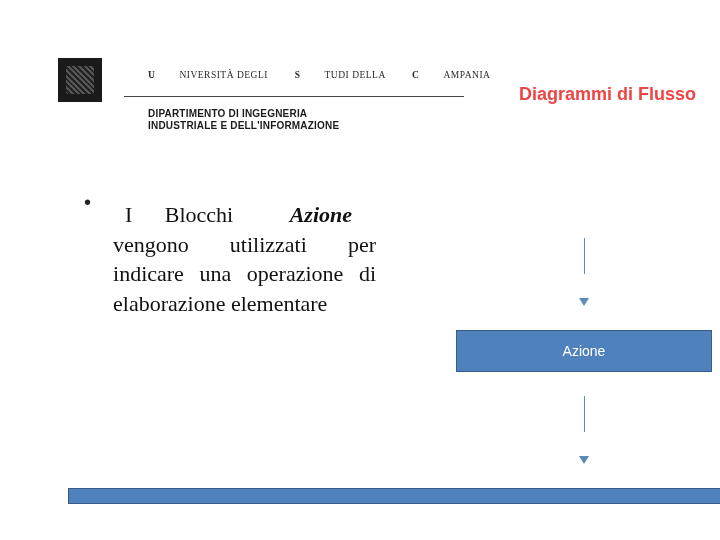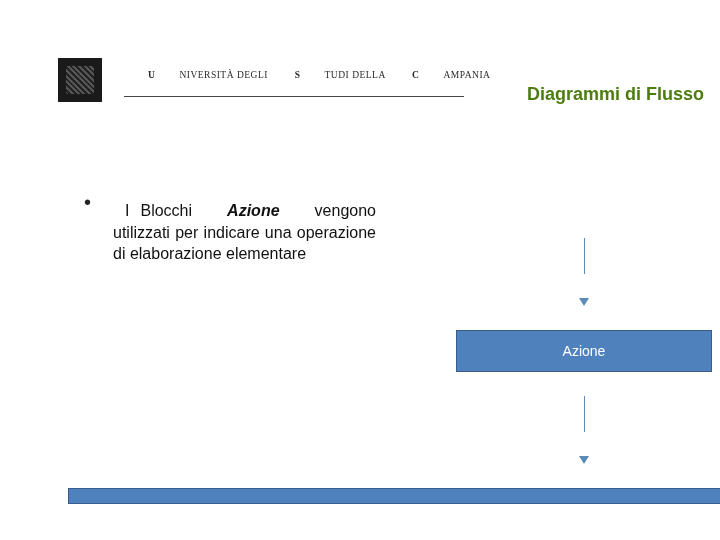--- a/index.html
+++ b/index.html
@@ -67,46 +67,46 @@
       font-weight: bold;
       font-size: 10px;
       letter-spacing: 0.2px;
       color: #1a1a1a;
       margin-top: 8px;
       line-height: 1.2;
     }
     .slide-title {
       position: absolute;
       top: 48px;
-      right: 28px;
+      right: 36px;
       font-family: Verdana, sans-serif;
       font-weight: bold;
       font-size: 18px;
-      color: #4d7c0f;
+      color: #ef4444;
     }
     .content {
       position: absolute;
       top: 140px;
       left: 24px;
       width: 340px;
     }
     .bullet-row {
       display: flex;
       align-items: flex-start;
     }
     .bullet {
       font-size: 20px;
       line-height: 1;
       margin-right: 10px;
       margin-top: 4px;
       color: #222;
     }
     .bullet-text {
-      font-family: Liberation Sans, sans-serif;
-      font-size: 16px;
+      font-family: Liberation Serif, serif;
+      font-size: 22px;
       color: #111;
       line-height: 1.35;
       text-align: justify;
     }
     .bullet-text .italic-bold {
       font-style: italic;
       font-weight: bold;
     }
     .diagram {
       position: absolute;
@@ -154,20 +154,24 @@
 </head>
 <body>
 
 <div class="header">
   <div class="logo-box"></div>
   <div class="uni-text">
     <div class="uni-line1">
       <b>U</b><span>NIVERSITÀ DEGLI </span><b>S</b><span>TUDI DELLA </span><b>C</b><span>AMPANIA</span>
     </div>
     <div class="divider1"></div>
+    <div class="uni-line4">
+      <span>DIPARTIMENTO DI INGEGNERIA</span><br>
+      <span>INDUSTRIALE E DELL'INFORMAZIONE</span>
+    </div>
   </div>
 </div>
 
 <div class="slide-title">Diagrammi di Flusso</div>
 
 <div class="content">
   <div class="bullet-row">
     <div class="bullet">•</div>
     <div class="bullet-text">
       <span>I Blocchi </span><span class="italic-bold">Azione</span><span> vengono utilizzati per indicare una operazione di elaborazione elementare</span>

